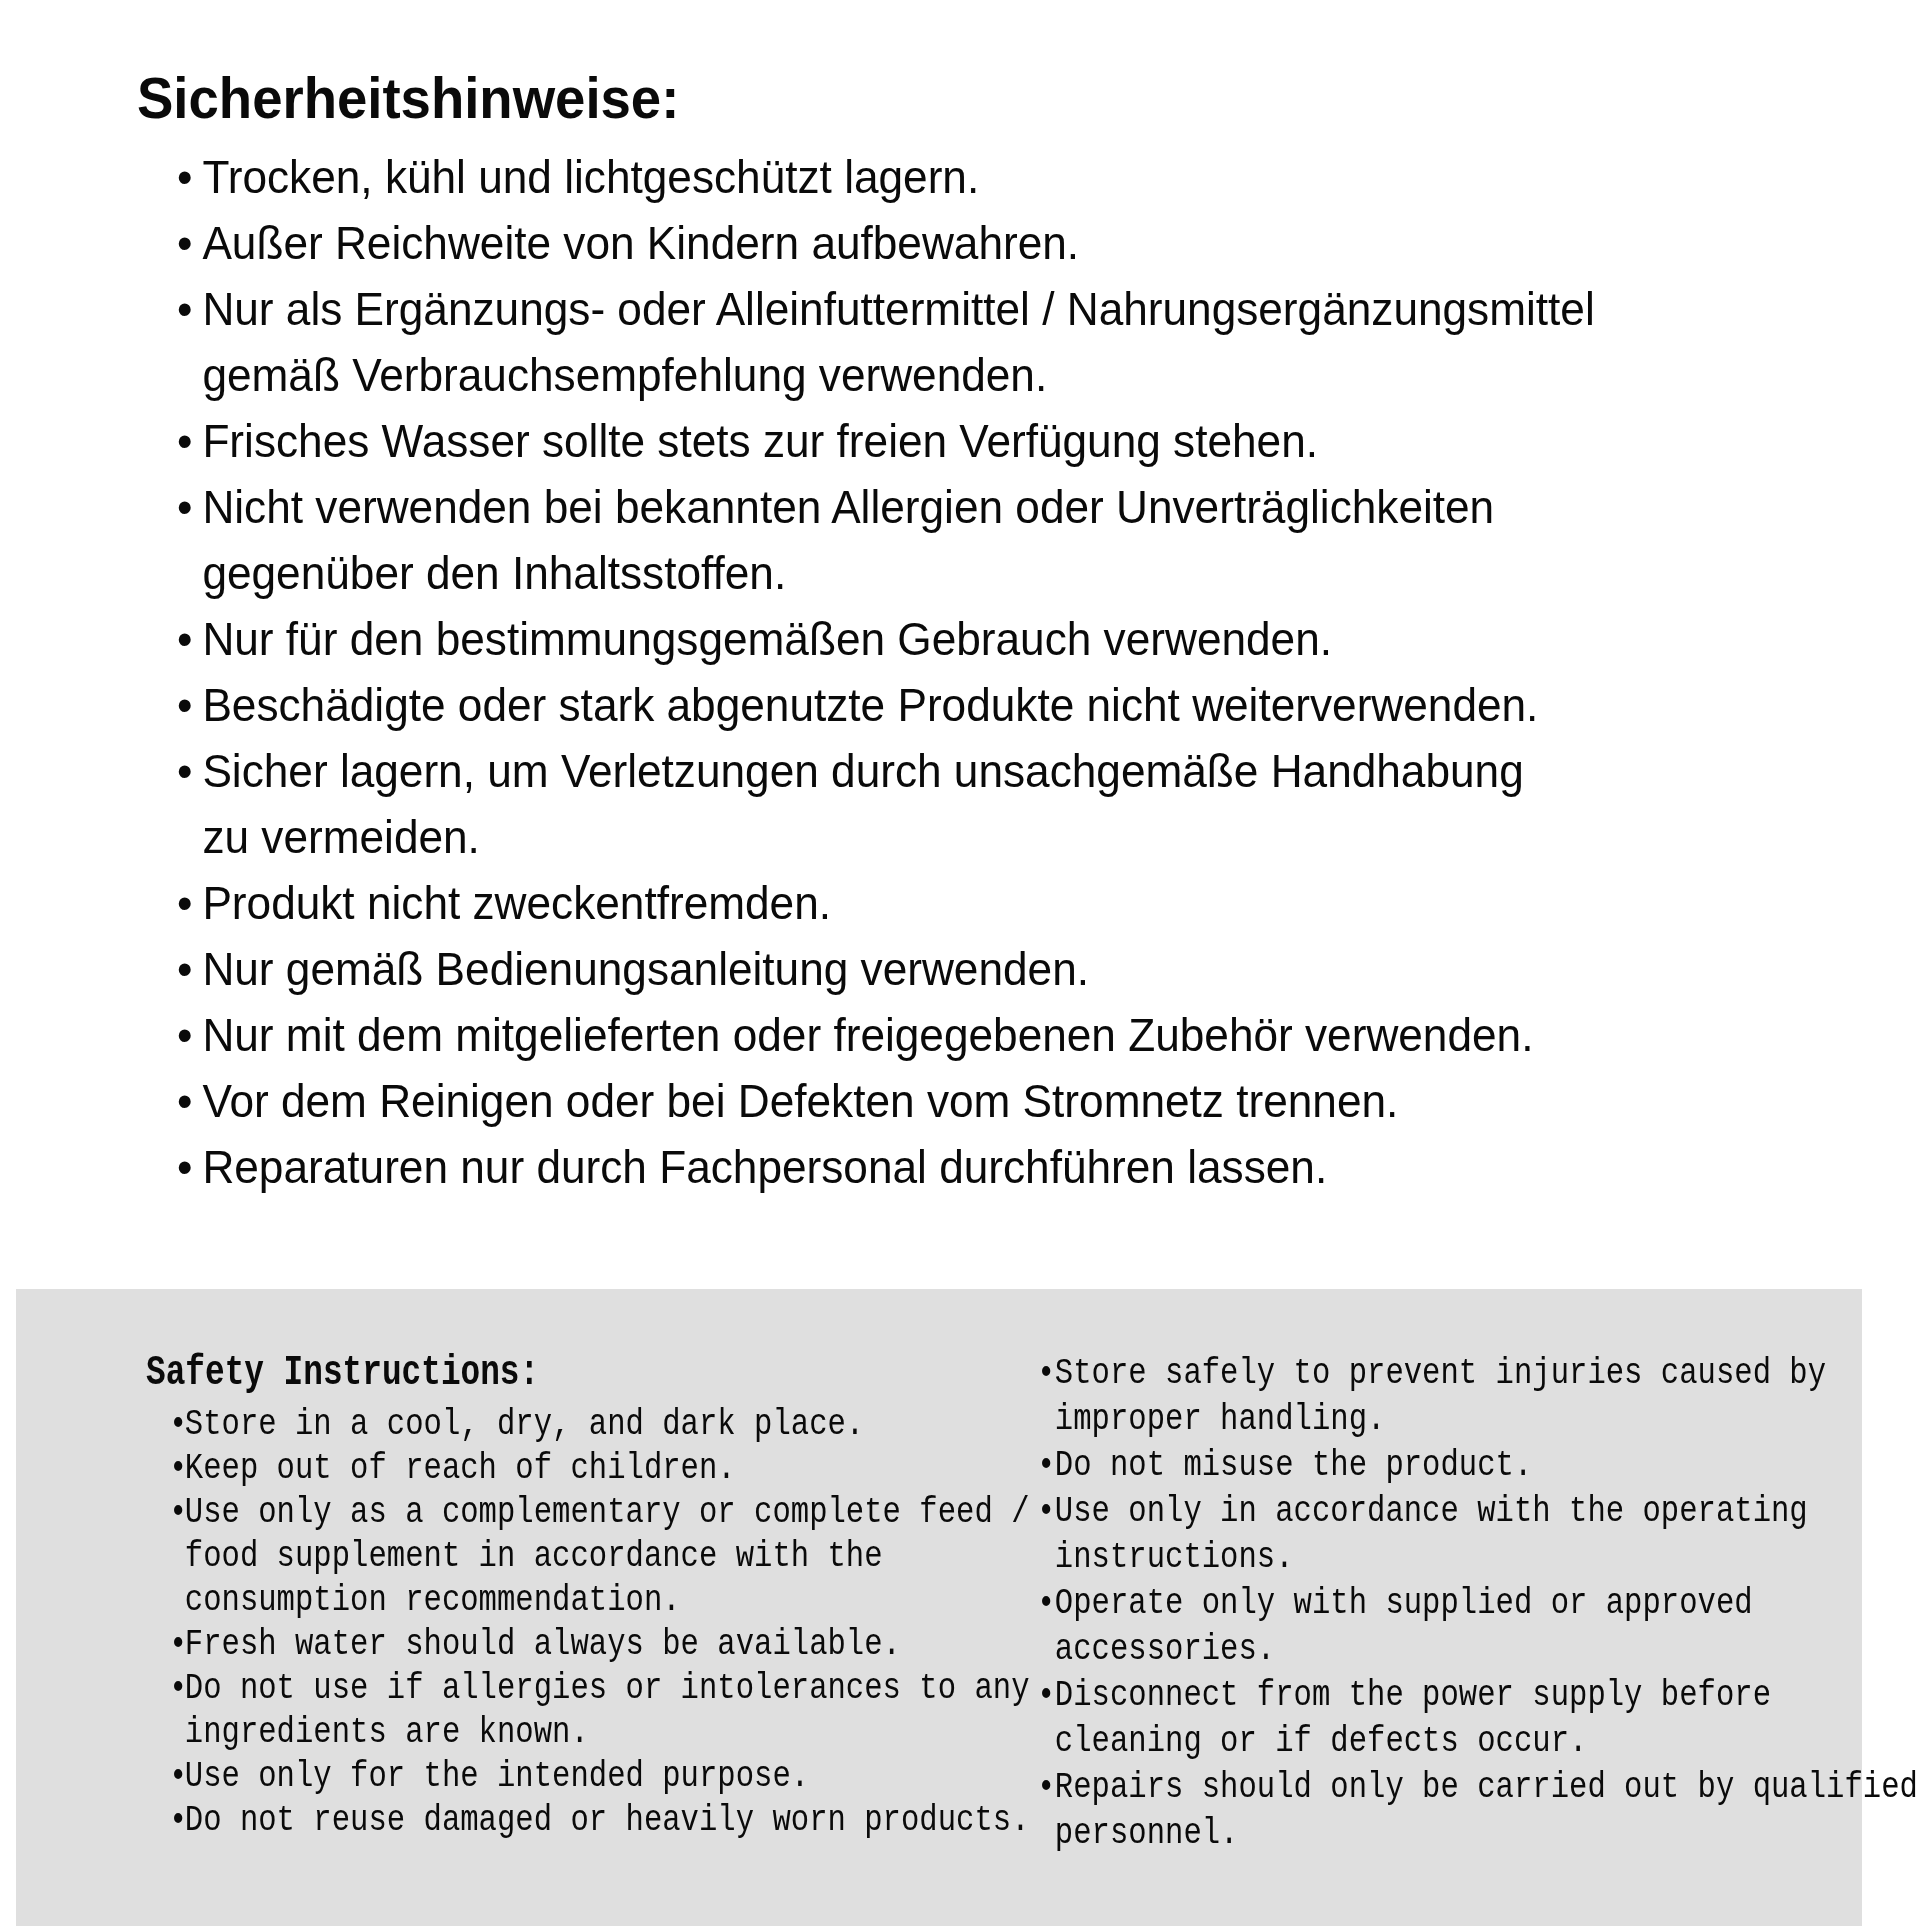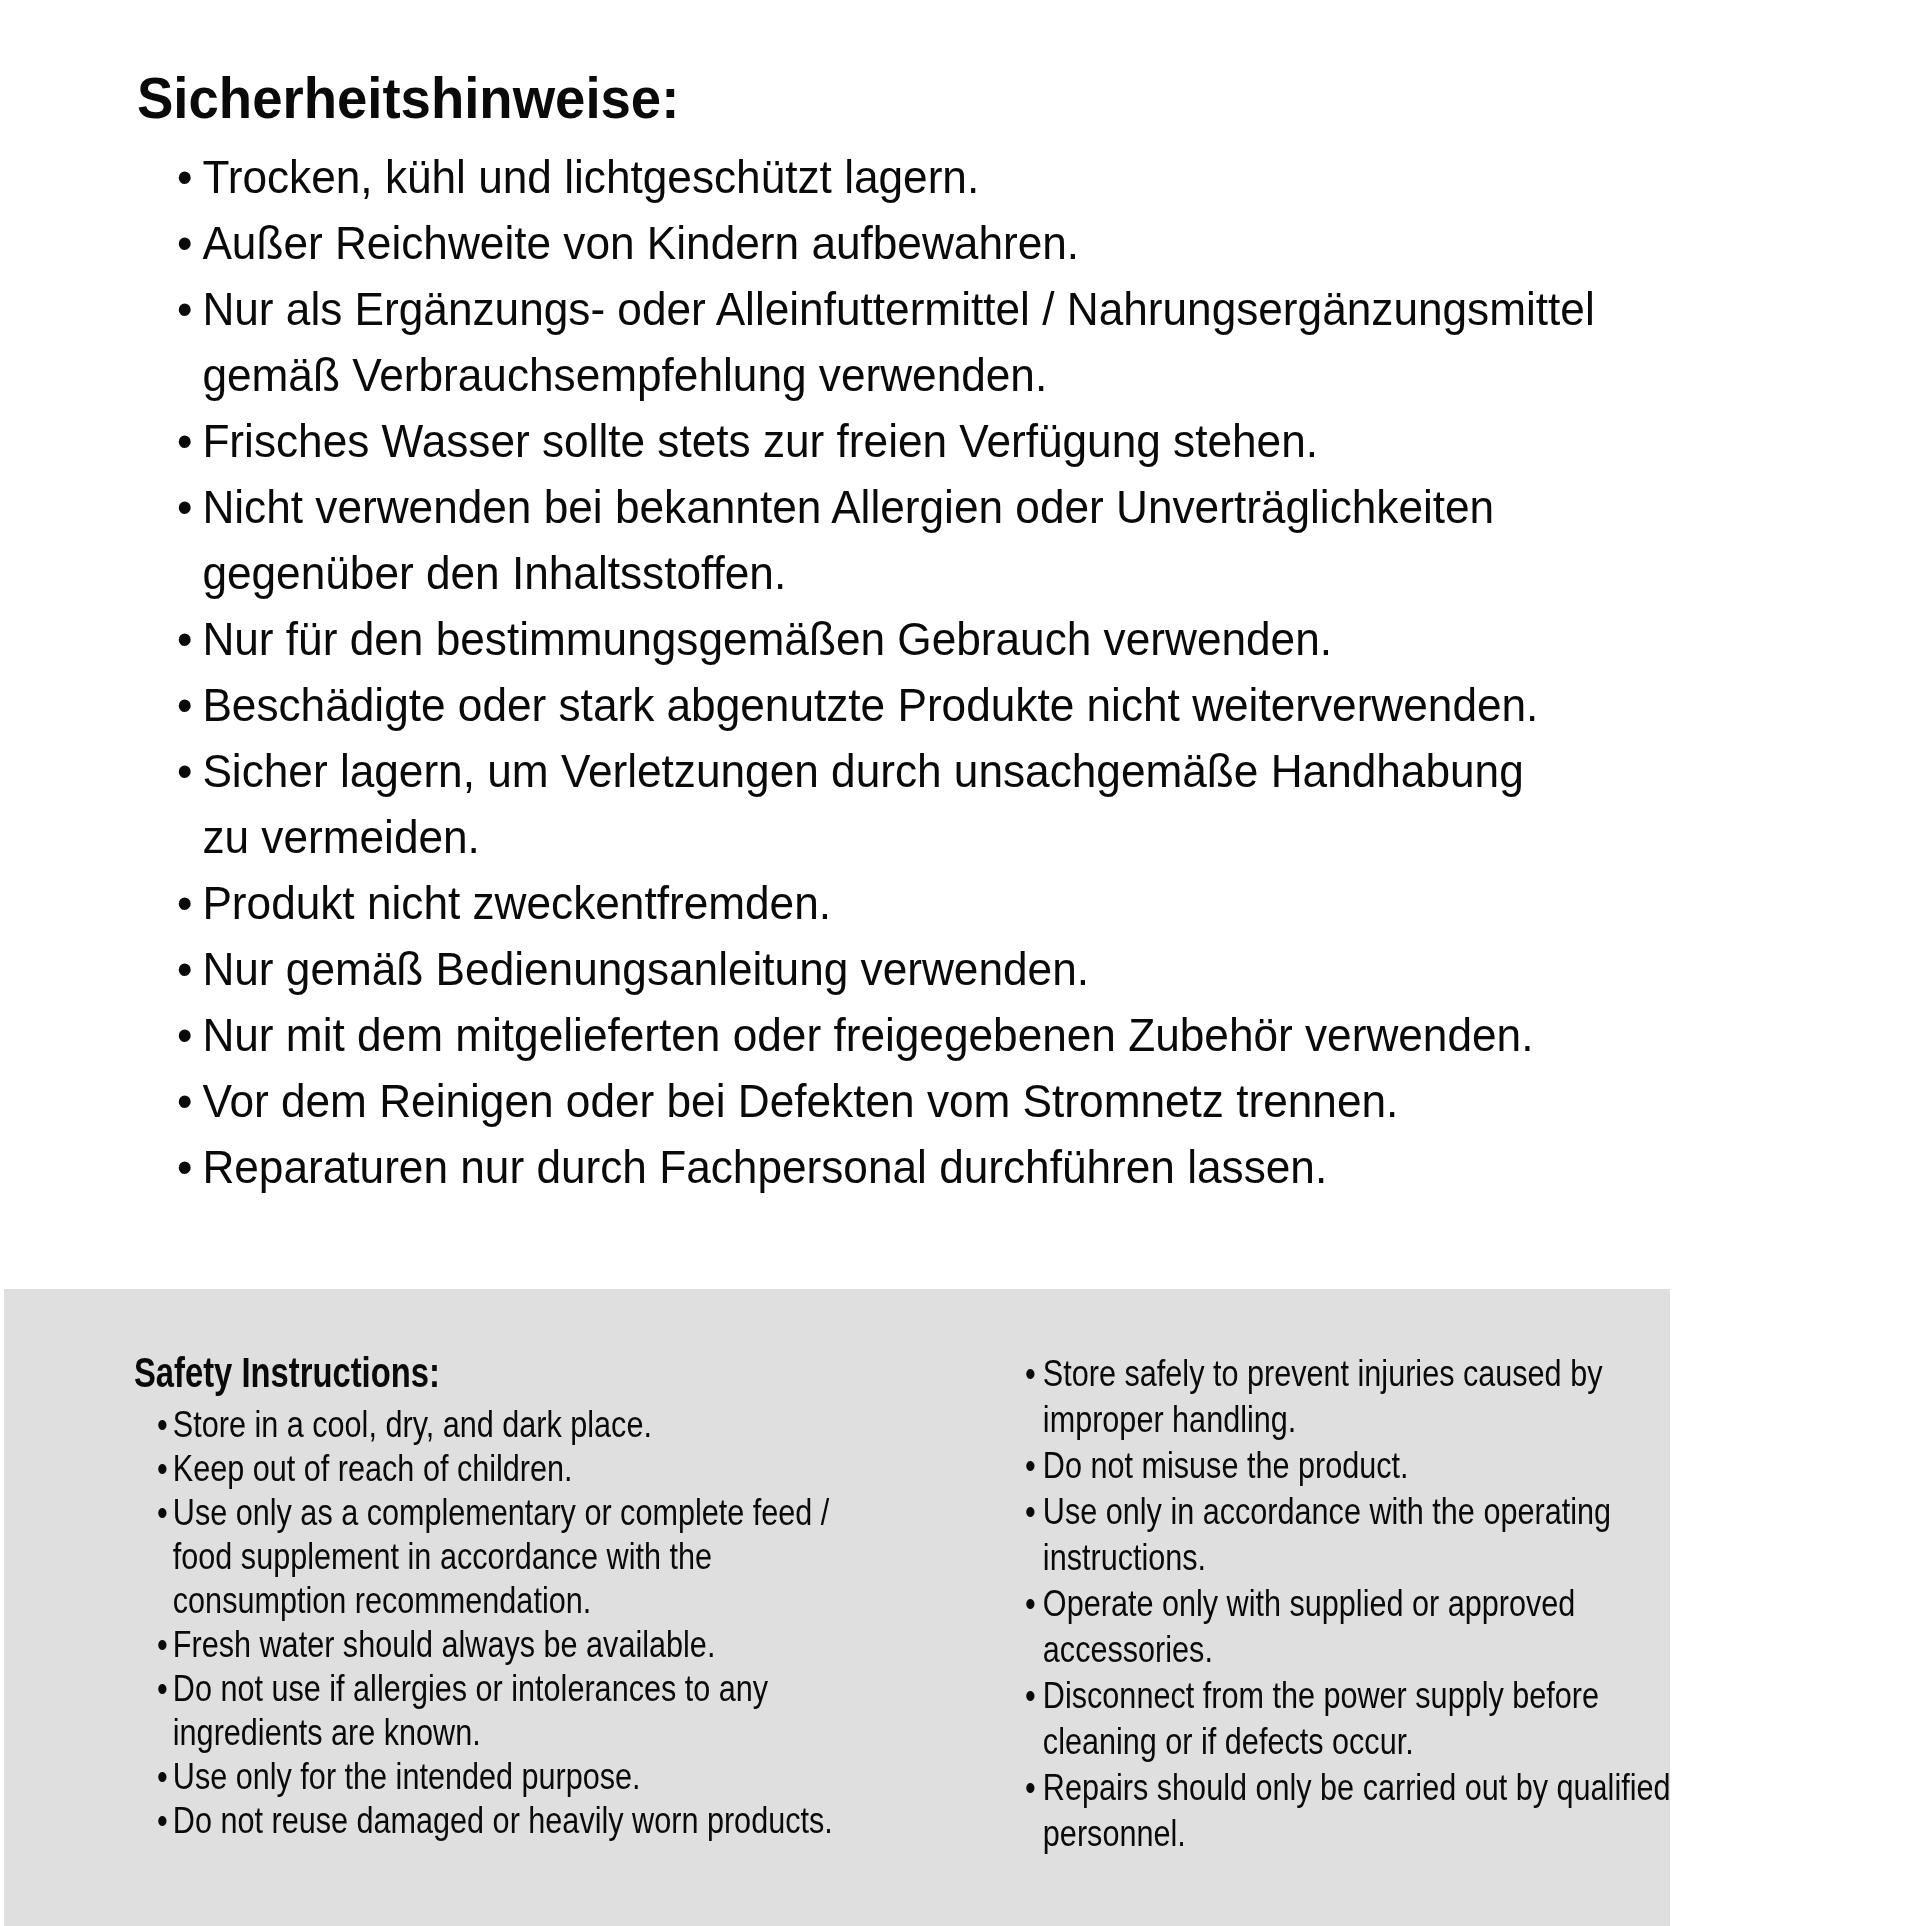--- a/index.html
+++ b/index.html
@@ -23,21 +23,21 @@
   #de-list {
     left: 177px; top: 144px;
     font-size: 47px; line-height: 66px;
     transform: scaleX(0.94); transform-origin: 0 0;
     white-space: nowrap;
   }
   #de-list .line { padding-left: 27px; }
 
   
   #en-section {
-    left: 4px; top: 1289px; width: 1666px; height: 638px;
+    left: 16px; top: 1289px; width: 1846px; height: 638px; font-family: Liberation Mono, monospace;
   }
   #en-heading {
     left: 130px; top: 62px;
     font-size: 42px; font-weight: 700; line-height: 44px;
     transform: scaleX(0.78); transform-origin: 0 0;
     white-space: nowrap;
   }
   #en-left {
     left: 153px; top: 114px;
     font-size: 36px; line-height: 44px;

